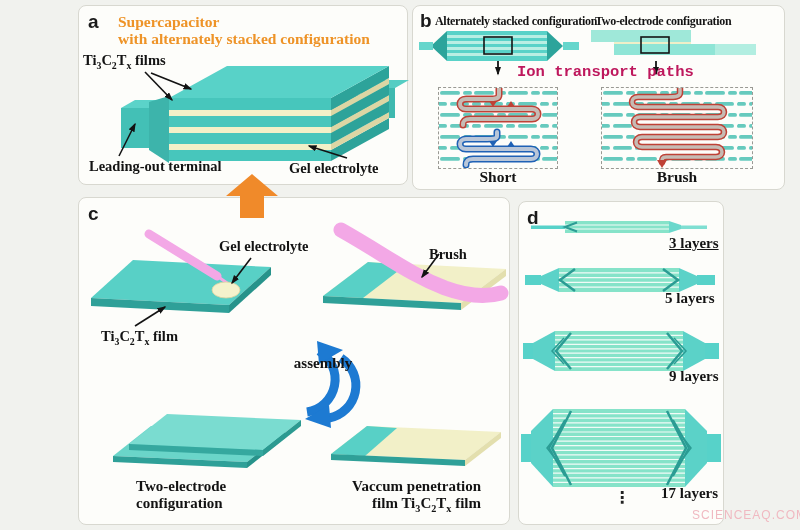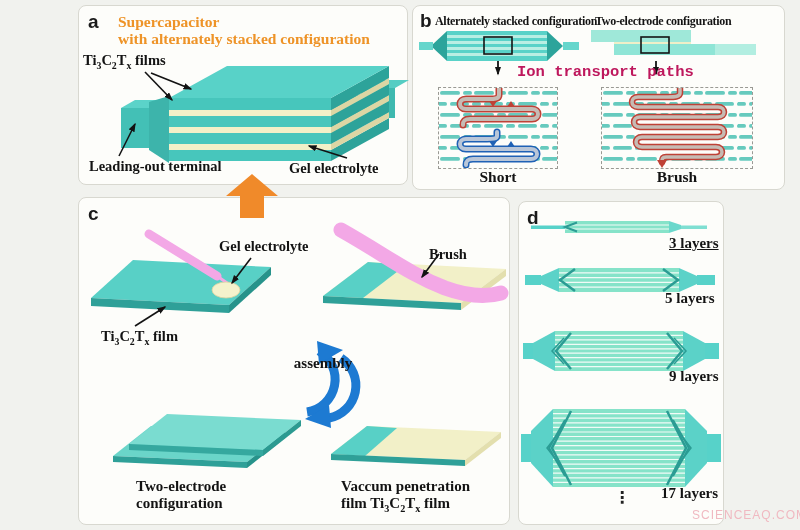--- a/index.html
+++ b/index.html
@@ -204,21 +204,21 @@
       <span><span>Ti</span><sub>3</sub><span>C</span><sub>2</sub><span>T</span><sub>x</sub></span><span> film</span>
     </div>
     <div class="lbl" style="left:350px;top:48px;">Brush</div>
     <div class="cap navy" style="left:184px;top:157px;width:120px;text-align:center;">
       <div>assembly</div>
     </div>
     <div class="cap" style="left:57px;top:280px;">
       <div>Two-electrode</div>
       <div>configuration</div>
     </div>
-    <div class="cap" style="left:262px;top:280px;width:140px;text-align:left;">
+    <div class="cap" style="left:262px;top:280px;width:140px;text-align:right;">
       <div>Vaccum penetration</div>
       <div><span>film </span><span><span>Ti</span><sub>3</sub><span>C</span><sub>2</sub><span>T</span><sub>x</sub></span><span> film</span></div>
     </div>
   </div>
 
   <div class="panel" style="left:518px;top:201px;width:206px;height:324px;">
     <div class="pl" style="left:8px;top:6px;">d</div>
     <svg style="left:0;top:0;" width="206" height="324" viewBox="0 0 206 324">
 
       <g>

